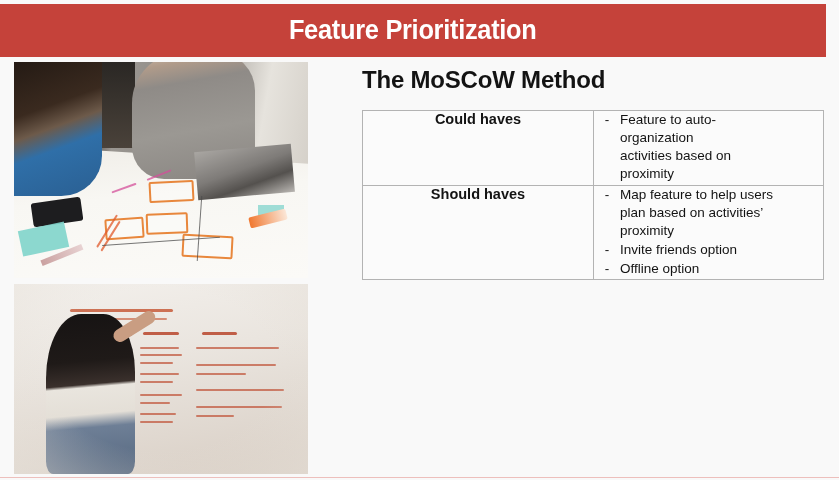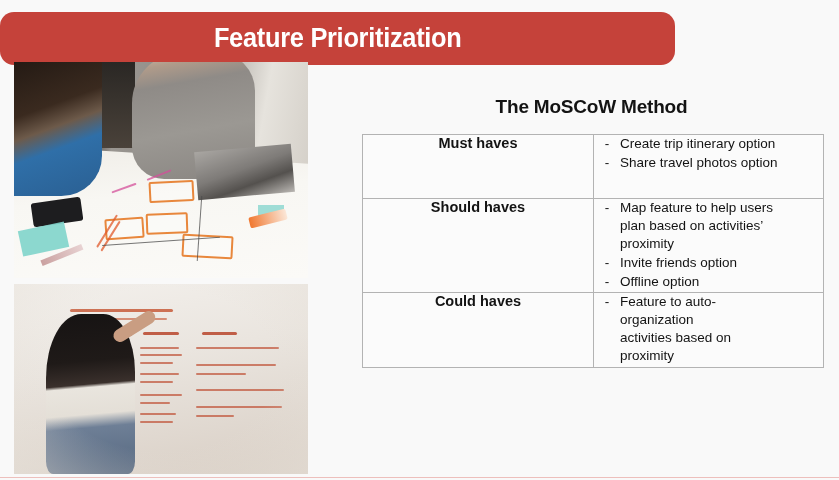--- a/index.html
+++ b/index.html
@@ -11,28 +11,27 @@
     height: 480px;
     background: #f9f9f9;
     font-family: "Liberation Sans", sans-serif;
     overflow: hidden;
     position: relative;
   }
 
   
   #header-banner {
     position: absolute;
-    left: 0; top: 12px;
-    width: 675px;
+    left: 0; top: 4px;
+    width: 826px;
     height: 53px;
     background: #c5423a;
     display: flex;
     align-items: center;
     justify-content: center;
-    border-radius: 14px;
   }
   #header-title {
     color: #ffffff;
     font-size: 27px;
     font-weight: bold;
     letter-spacing: -0.3px;
     font-family: "Liberation Sans", sans-serif;
     transform: scaleX(0.94);
     white-space: nowrap;
   }
@@ -167,27 +166,26 @@
   }
 
   
   #right-panel {
     position: absolute;
     left: 362px;
     top: 66px;
     width: 459px;
   }
   #moscow-title {
-    text-align: center;
-    font-size: 19px;
+    text-align: left;
+    font-size: 24px;
     font-weight: bold;
     color: #131313;
     letter-spacing: -0.2px;
     margin-bottom: 16px;
-    margin-top: 30px;
   }
   #moscow-table {
     border-collapse: collapse;
     width: 459px;
     table-layout: fixed;
     background: #fbfbfb;
   }
   #moscow-table td {
     border: 1px solid #b3b3b3;
     vertical-align: top;
@@ -316,31 +314,28 @@
 
 </div>
 
 <div id="right-panel">
 
   <div id="moscow-title">The MoSCoW Method</div>
 
   <table id="moscow-table">
     <tbody>
 
-      <tr id="row-must">
-        <td class="cat-cell">Must haves</td>
+
+      <tr id="row-could">
+        <td class="cat-cell">Could haves</td>
         <td class="items-cell">
           <ul class="item-list">
             <li>
               <span class="dash">-</span>
-              <span class="item-text">Create trip itinerary option</span>
-            </li>
-            <li>
-              <span class="dash">-</span>
-              <span class="item-text">Share travel photos option</span>
+              <span class="item-text">Feature to auto-organization activities based on proximity</span>
             </li>
           </ul>
         </td>
       </tr>
 
       <tr id="row-should">
         <td class="cat-cell">Should haves</td>
         <td class="items-cell">
           <ul class="item-list">
             <li>
@@ -352,30 +347,18 @@
               <span class="item-text">Invite friends option</span>
             </li>
             <li>
               <span class="dash">-</span>
               <span class="item-text">Offline option</span>
             </li>
           </ul>
         </td>
       </tr>
 
-      <tr id="row-could">
-        <td class="cat-cell">Could haves</td>
-        <td class="items-cell">
-          <ul class="item-list">
-            <li>
-              <span class="dash">-</span>
-              <span class="item-text">Feature to auto-organization activities based on proximity</span>
-            </li>
-          </ul>
-        </td>
-      </tr>
-
 
     </tbody>
   </table>
 </div>
 
 <div id="bottom-rule"></div>
 
 </body></html>

